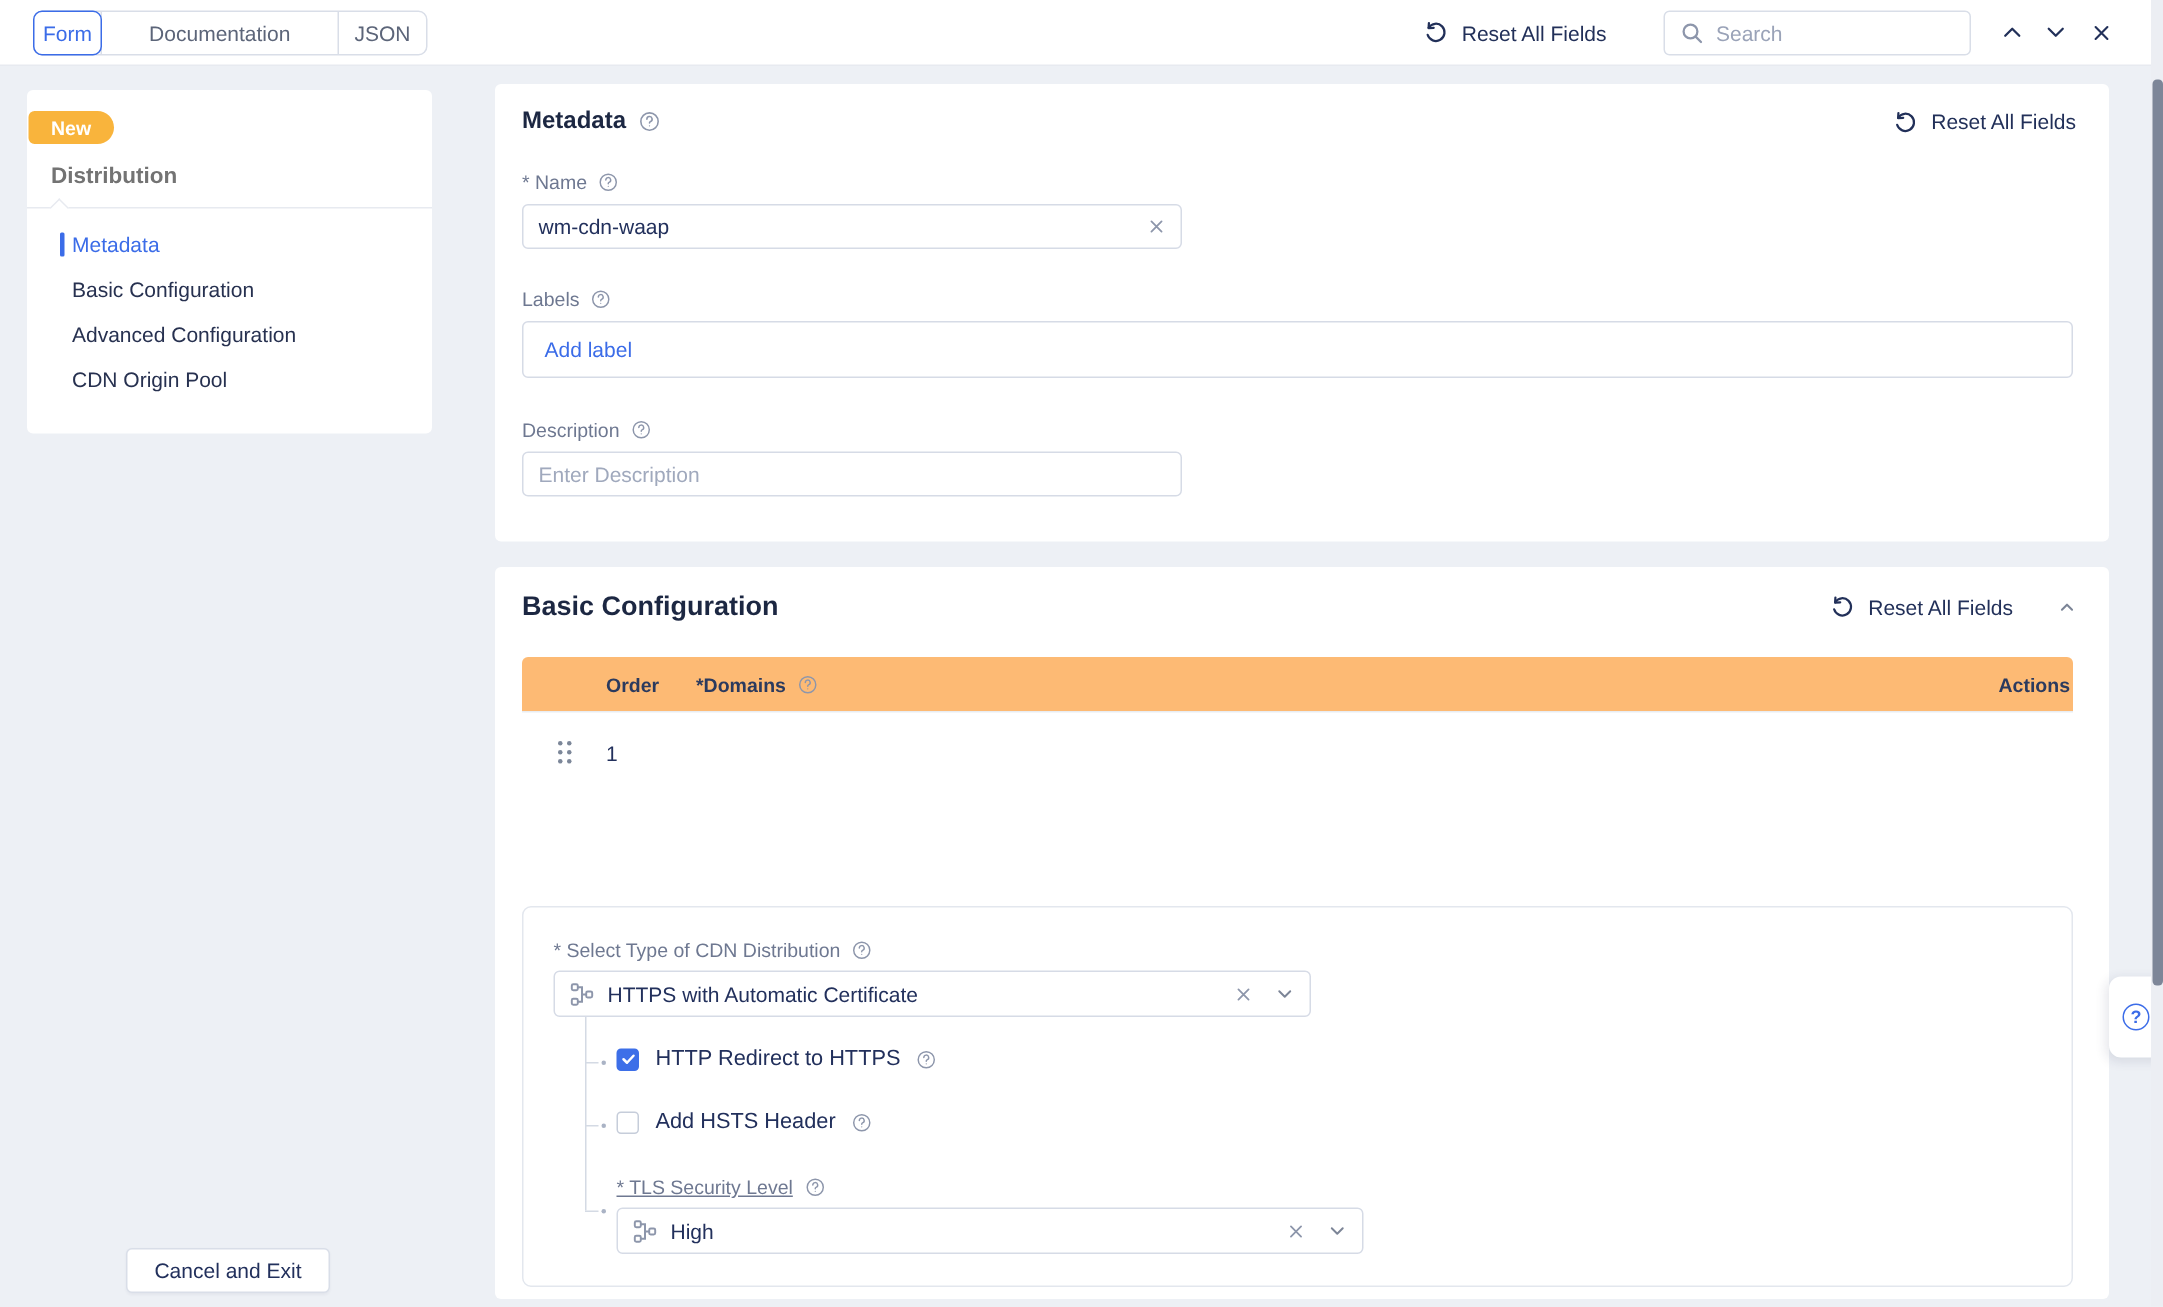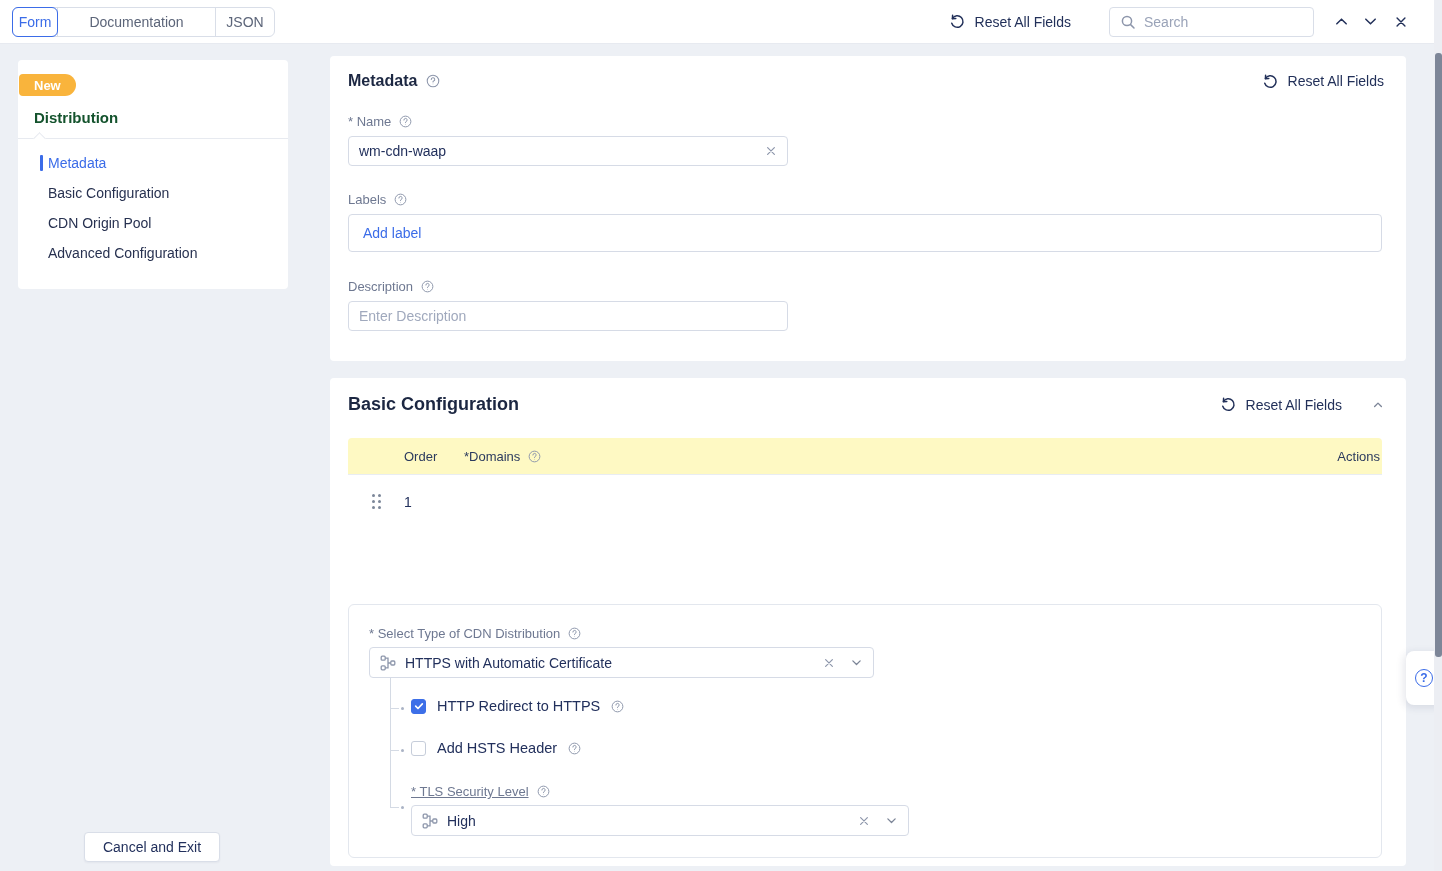--- a/index.html
+++ b/index.html
@@ -13,21 +13,21 @@
   }
   svg { display:block; }
 
   
   #topbar {
     position:absolute; left:0; top:0; width:1442px; height:44px;
     background:#fff; border-bottom:1px solid #e7eaf0;
     display:flex; align-items:center; z-index:5;
   }
   .tabgroup {
-    margin-left:12px; display:flex; height:30px;
+    margin-left:22px; display:flex; height:30px;
     border:1px solid #d9dee8; border-radius:6px; background:#fff;
   }
   .tab {
     display:flex; align-items:center; justify-content:center;
     font-size:14px; color:#5c6579; cursor:pointer;
   }
   .tab + .tab { border-left:1px solid #d9dee8;text-align:center; }
   .tab-form { width:46px; }
   .tab-doc  { width:158px; }
   .tab-json { width:59px; }
@@ -53,21 +53,21 @@
   
   #sidebar-card {
     position:absolute; left:18px; top:60px; width:270px; height:229px;
     background:#fff; border-radius:4px;
   }
   .new-badge {
     position:absolute; left:1px; top:14px; height:22px; padding:0 15px;
     background:#f9b43c; color:#fff; font-weight:bold; font-size:13px;
     display:flex; align-items:center; border-radius:4px 11px 11px 4px;
   }
-  .sidebar-title { position:absolute; left:16px; top:49px; font-size:15px; font-weight:bold; color:#14532d; }
+  .sidebar-title { position:absolute; left:16px; top:49px; font-size:15px; font-weight:bold; color:#737373; }
   .sidebar-divider { position:absolute; left:0; right:0; top:78px; height:1px; background:#e7eaf0; }
   .sidebar-notch {
     position:absolute; left:17px; top:74px; width:9px; height:9px;
     background:#fff; border-top:1px solid #e7eaf0; border-left:1px solid #e7eaf0;
     transform:rotate(45deg); z-index:1;
   }
   .sidenav { position:absolute; left:0; top:88px; right:0; }
   .sidenav-item {
     position:relative; height:30px; display:flex; align-items:center;
     padding-left:30px; font-size:14px; color:#273150; cursor:pointer;
@@ -112,22 +112,22 @@
     position:absolute; left:18px; top:158px; width:1034px; height:38px;
     border:1px solid #d6dbe6; border-radius:4px; display:flex; align-items:center; padding:0 14px;
   }
   .add-label-link { color:#3b6ce8; font-size:14px; cursor:pointer; }
 
   .help-icon { color:#8d96ab; cursor:pointer; flex:0 0 auto; display:inline-flex; }
 
   
   .domains-table { position:absolute; left:18px; top:60px; width:1034px; }
   .t-head {
-    height:36px; background:#fef9c3; border-radius:4px 4px 0 0;
-    display:flex; align-items:center; font-size:13px; font-weight:normal; color:#2b3a5e;
+    height:36px; background:#fdba74; border-radius:4px 4px 0 0;
+    display:flex; align-items:center; font-size:13px; font-weight:bold; color:#2b3a5e;
   }
   .col-drag { width:56px; }
   .col-order { width:60px; }
   .col-domains { flex:1; display:flex; align-items:center; gap:8px; }
   .col-actions { width:76px; text-align:right; padding-right:2px; }
   .t-row { height:54px; display:flex; align-items:center; border-top:1px solid #e9edf2; }
   .drag-handle { width:56px; display:flex; justify-content:center; cursor:grab; }
   .dots { display:grid; grid-template-columns:3px 3px; grid-gap:3px; }
   .dots i { width:3px; height:3px; border-radius:50%; background:#7c8799; }
   .order-val { width:60px; font-size:14px; color:#22305c; }
@@ -222,22 +222,22 @@
 </div>
 
 <div id="sidebar-card">
   <div class="new-badge">New</div>
   <div class="sidebar-title">Distribution</div>
   <div class="sidebar-divider"></div>
   <div class="sidebar-notch"></div>
   <div class="sidenav">
     <div class="sidenav-item active">Metadata</div>
     <div class="sidenav-item">Basic Configuration</div>
+    <div class="sidenav-item">Advanced Configuration</div>
     <div class="sidenav-item">CDN Origin Pool</div>
-    <div class="sidenav-item">Advanced Configuration</div>
   </div>
 </div>
 
 <div class="cancel-btn">Cancel and Exit</div>
 
 <div class="card" id="metadata-card">
   <div class="card-head">
     <div class="card-title">
       <span>Metadata</span>
       <span class="help-icon">

